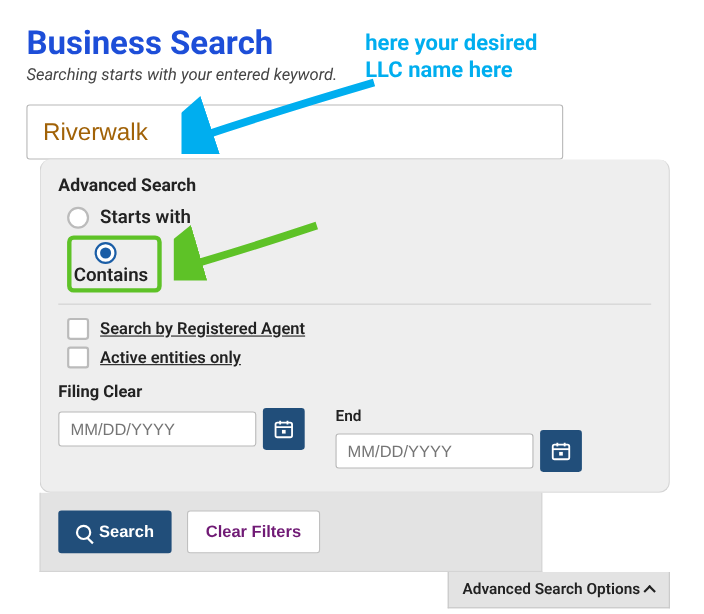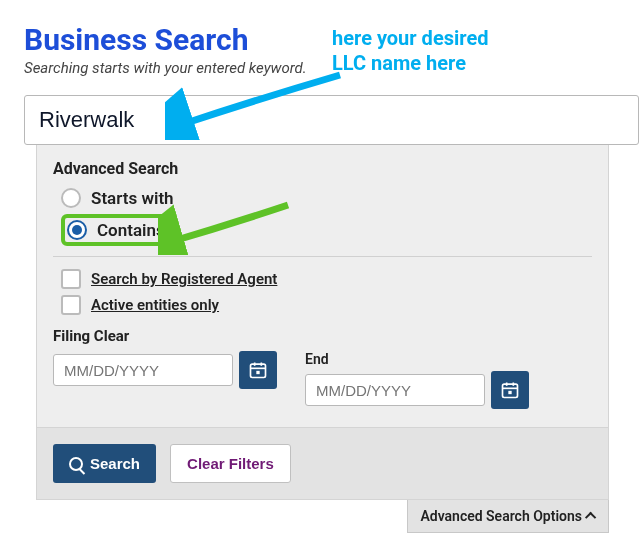--- a/index.html
+++ b/index.html
@@ -18,39 +18,40 @@
     color: #1d4ed8;
     margin-bottom: 2px;
   }
   .subheading {
     font-size: 15px;
     font-style: italic;
     color: #444;
     margin-bottom: 18px;
   }
   .search-input {
-    width: 615px;
+    width: 488px;
     height: 50px;
     border: 1px solid #b8b8b8;
     border-radius: 3px;
     padding: 0 14px;
     font-size: 22px;
-    color: #0f172a;
+    color: #a16207;
     outline: none;
   }
   .advanced-box {
     width: 573px;
     margin-left: 12px;
     margin-top: 0;
     background: #eeeeee;
     border-left: 1px solid #d4d4d4;
     border-right: 1px solid #d4d4d4;
     border-bottom: 1px solid #d4d4d4;
     padding: 14px 16px 18px 16px;
     position: relative;
+    border-radius: 10px;
   }
   .adv-title {
     font-size: 16px;
     font-weight: 700;
     color: #222;
     margin-bottom: 10px;
   }
   .radio-row,
   .check-row {
     display: flex;
@@ -78,20 +79,21 @@
     background: #1a5da6;
   }
   .radio-label { font-size: 17px; color: #222; font-weight: 600; }
   .contains-wrap {
     display: inline-flex;
     align-items: center;
     border: 4px solid #5ec227;
     border-radius: 6px;
     padding: 2px 8px 2px 2px;
     margin-left: 4px;
+    flex-direction: column;
   }
   .divider {
     border: none;
     border-top: 1px solid #d0d0d0;
     margin: 10px 0 12px 0;
   }
   .checkbox {
     width: 20px;
     height: 20px;
     border: 2px solid #bbb;
@@ -125,21 +127,21 @@
     width: 38px;
     height: 38px;
     background: #214e7a;
     border-radius: 3px;
     display: flex;
     align-items: center;
     justify-content: center;
     cursor: pointer;
   }
   .button-bar {
-    width: 573px;
+    width: 457px;
     margin-left: 12px;
     background: #e3e3e3;
     border-left: 1px solid #d4d4d4;
     border-right: 1px solid #d4d4d4;
     border-bottom: 1px solid #d4d4d4;
     padding: 16px;
     display: flex;
     gap: 14px;
   }
   .btn-search {

